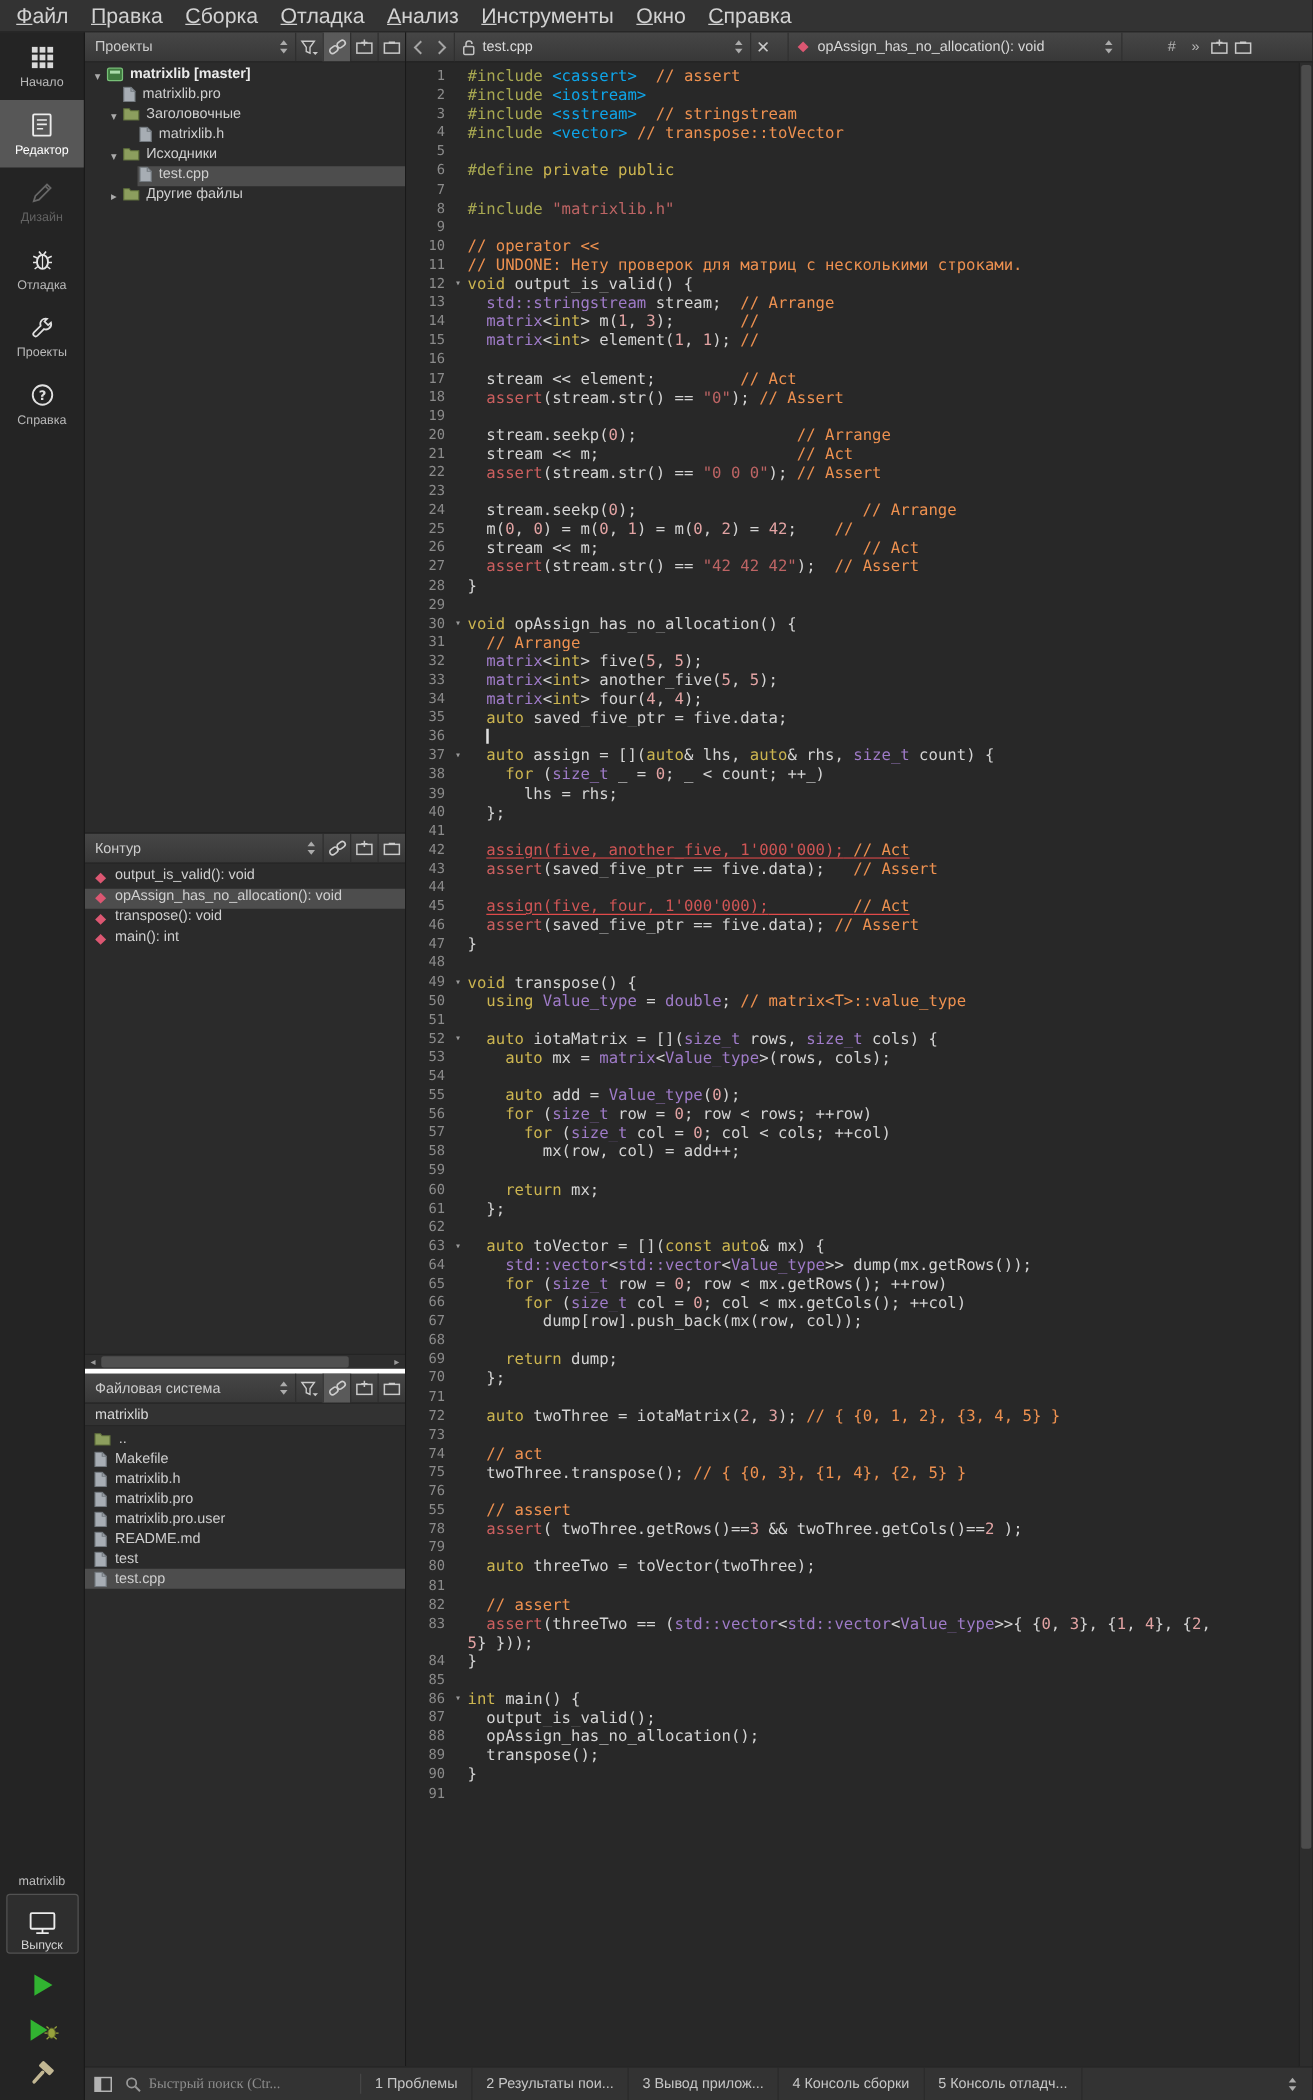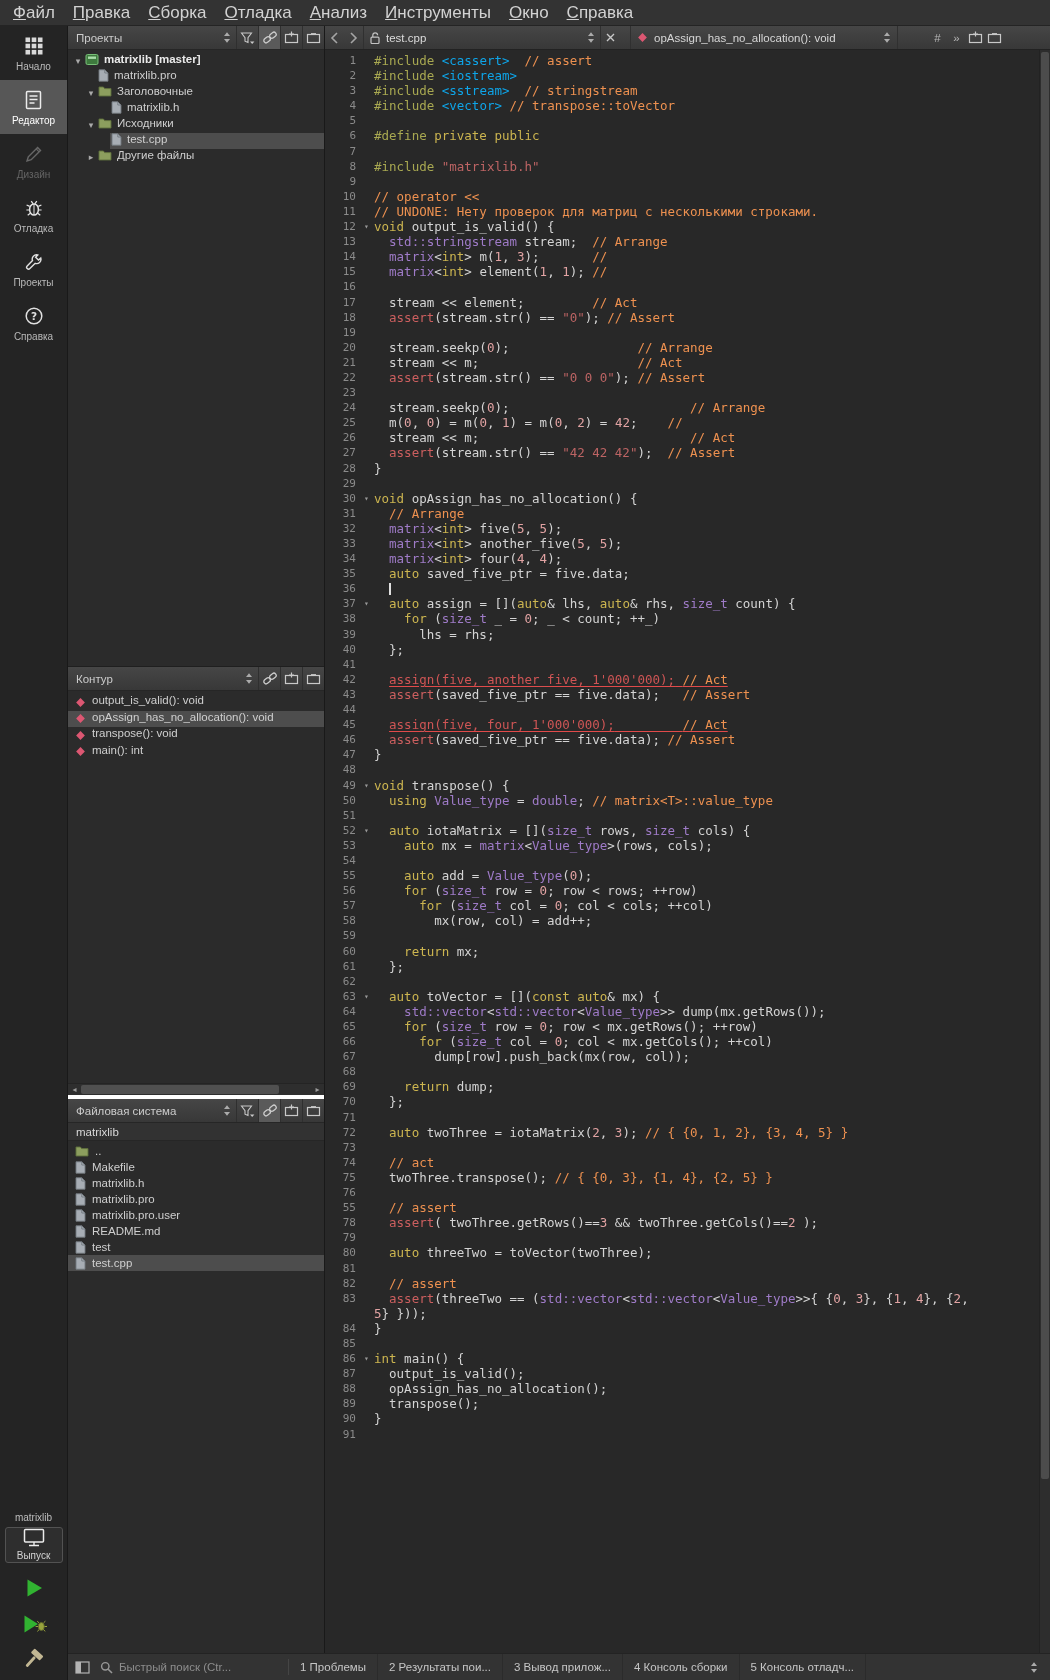--- a/index.html
+++ b/index.html
@@ -20,21 +20,21 @@
   .body-row{flex:1;display:flex;min-height:0}
 
   
   .modebar{width:68px;flex:none;background:#242424;border-right:1px solid #191919;display:flex;flex-direction:column}
   .mode-item{height:54px;flex:none;display:flex;flex-direction:column;align-items:center;justify-content:center;gap:4px;font-size:10px;color:#b9b9b9}
   .mode-item .icon{height:22px;display:flex;align-items:center}
   .mode-item.active{background:#575757;color:#fff}
   .mode-item.disabled{opacity:.42}
   .mode-bottom{margin-top:auto;display:flex;flex-direction:column;align-items:center;padding-bottom:4px}
   .project-name{font-size:10px;color:#bdbdbd;margin-bottom:4px}
-  .kit-btn{width:58px;height:36px;border:1px solid #525252;border-radius:3px;background:#2e2e2e;display:flex;flex-direction:column;align-items:center;justify-content:flex-start;gap:3px}
+  .kit-btn{width:58px;height:48px;border:1px solid #525252;border-radius:3px;background:#2e2e2e;display:flex;flex-direction:column;align-items:center;justify-content:flex-end;gap:3px}
   .kit-label{font-size:10px;color:#d2d2d2}
   .run-buttons{display:flex;flex-direction:column;gap:3px;margin-top:8px}
   .run-btn{width:58px;height:33px;display:flex;align-items:center;justify-content:center}
 
   .right-col{flex:1;display:flex;flex-direction:column;min-width:0}
   .main-row{flex:1;display:flex;min-height:0}
 
   
   .panels{width:257px;flex:none;display:flex;flex-direction:column;background:#2b2b2b;border-right:1px solid #191919}
   .pane{display:flex;flex-direction:column;min-height:0}
@@ -88,21 +88,21 @@
   .code-text{flex:1;min-width:0;overflow:hidden;white-space:pre}
   .sg-e,.sg-tu,.sg-cu{text-decoration:underline;text-decoration-color:#e14a4a;text-underline-offset:2px}
   .sg-caret{display:inline-block;width:2px;height:12px;margin-bottom:-2px;background:#e0e0e0}
   .vscroll{width:11px;flex:none;background:#2d2d2d;border-left:1px solid #222;position:relative}
   .vthumb{position:absolute;left:1px;right:1px;top:2px;height:89%;background:#4c4c4c;border-radius:2px}
 
   
   .bottombar{height:27px;flex:none;background:#333;border-top:1px solid #232323;display:flex;align-items:center;font-size:11.5px;color:#bdbdbd}
   .bb-toggle{width:28px;height:100%;display:flex;align-items:center;justify-content:center}
   .locator{width:192px;height:100%;display:flex;align-items:center;gap:6px;padding-left:4px}
-  .locator-input{flex:1;background:transparent;border:none;outline:none;color:#bdbdbd;font-family:Liberation Sans, sans-serif;font-size:11.5px;min-width:0}
+  .locator-input{flex:1;background:transparent;border:none;outline:none;color:#bdbdbd;font-family:Liberation Serif, serif;font-size:11.5px;min-width:0}
   .locator-input::placeholder{color:#8d8d8d}
   .bb-sep{width:1px;height:16px;background:#454545}
   .out-btn{padding:0 11px;height:100%;display:flex;align-items:center;color:#c6c6c6;border-right:1px solid #2b2b2b;white-space:nowrap}
   .bb-updown{width:32px;height:100%;display:flex;align-items:center;justify-content:center}
 
   .icon{display:inline-flex;align-items:center;justify-content:center;flex:none}
 </style>
 <style>.sg-t{color:#d4d4d4}.sg-k{color:#ccb550}.sg-p{color:#a8a851}.sg-i{color:#0ea5e9}.sg-c{color:#ee9150}.sg-s{color:#bd6464}.sg-y{color:#9f7bc8}.sg-n{color:#e2a3a3}.sg-m{color:#cc5f5f}.sg-e{color:#cf5555}.sg-cu{color:#ee9150}.sg-tu{color:#d4d4d4}.ln{color:#8b8b8b}</style></head>
 <body>
 

